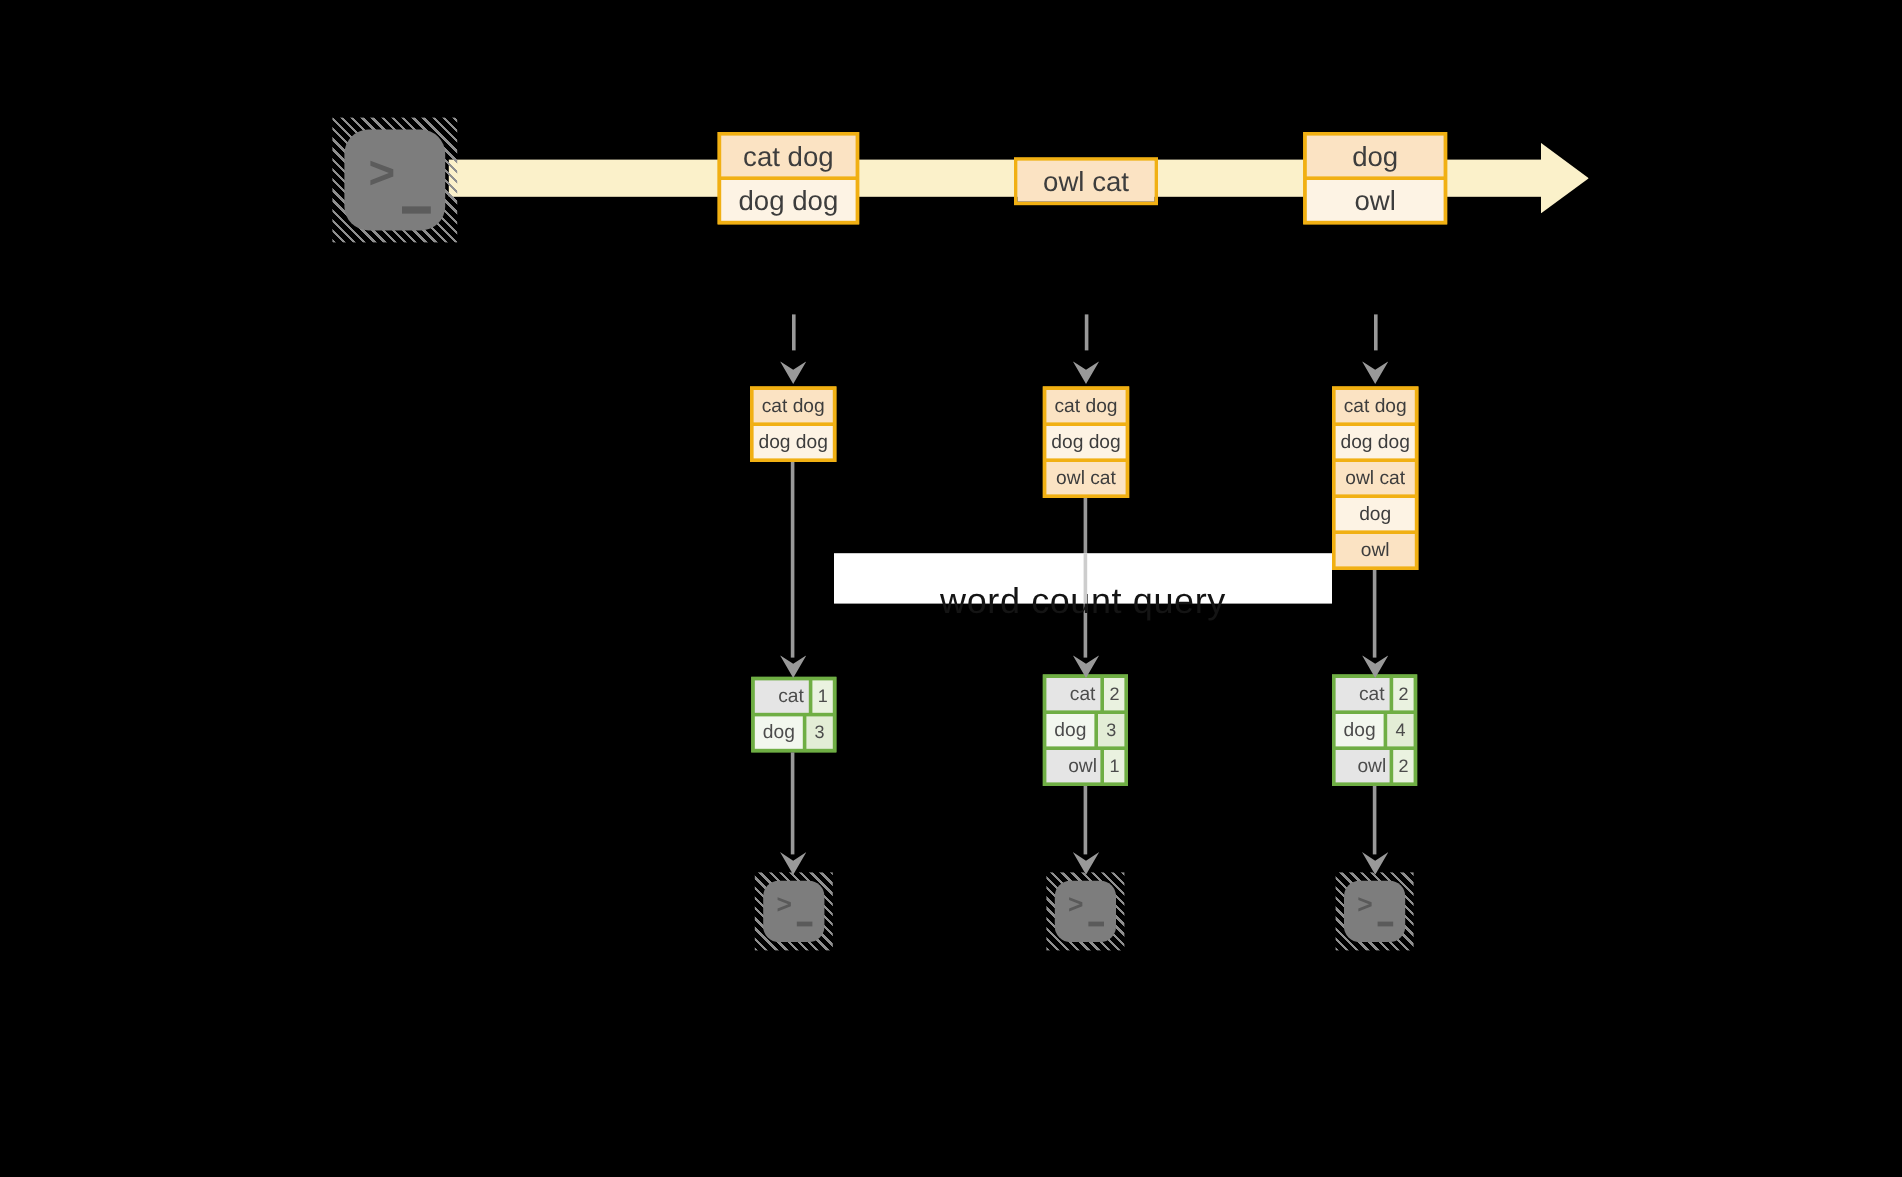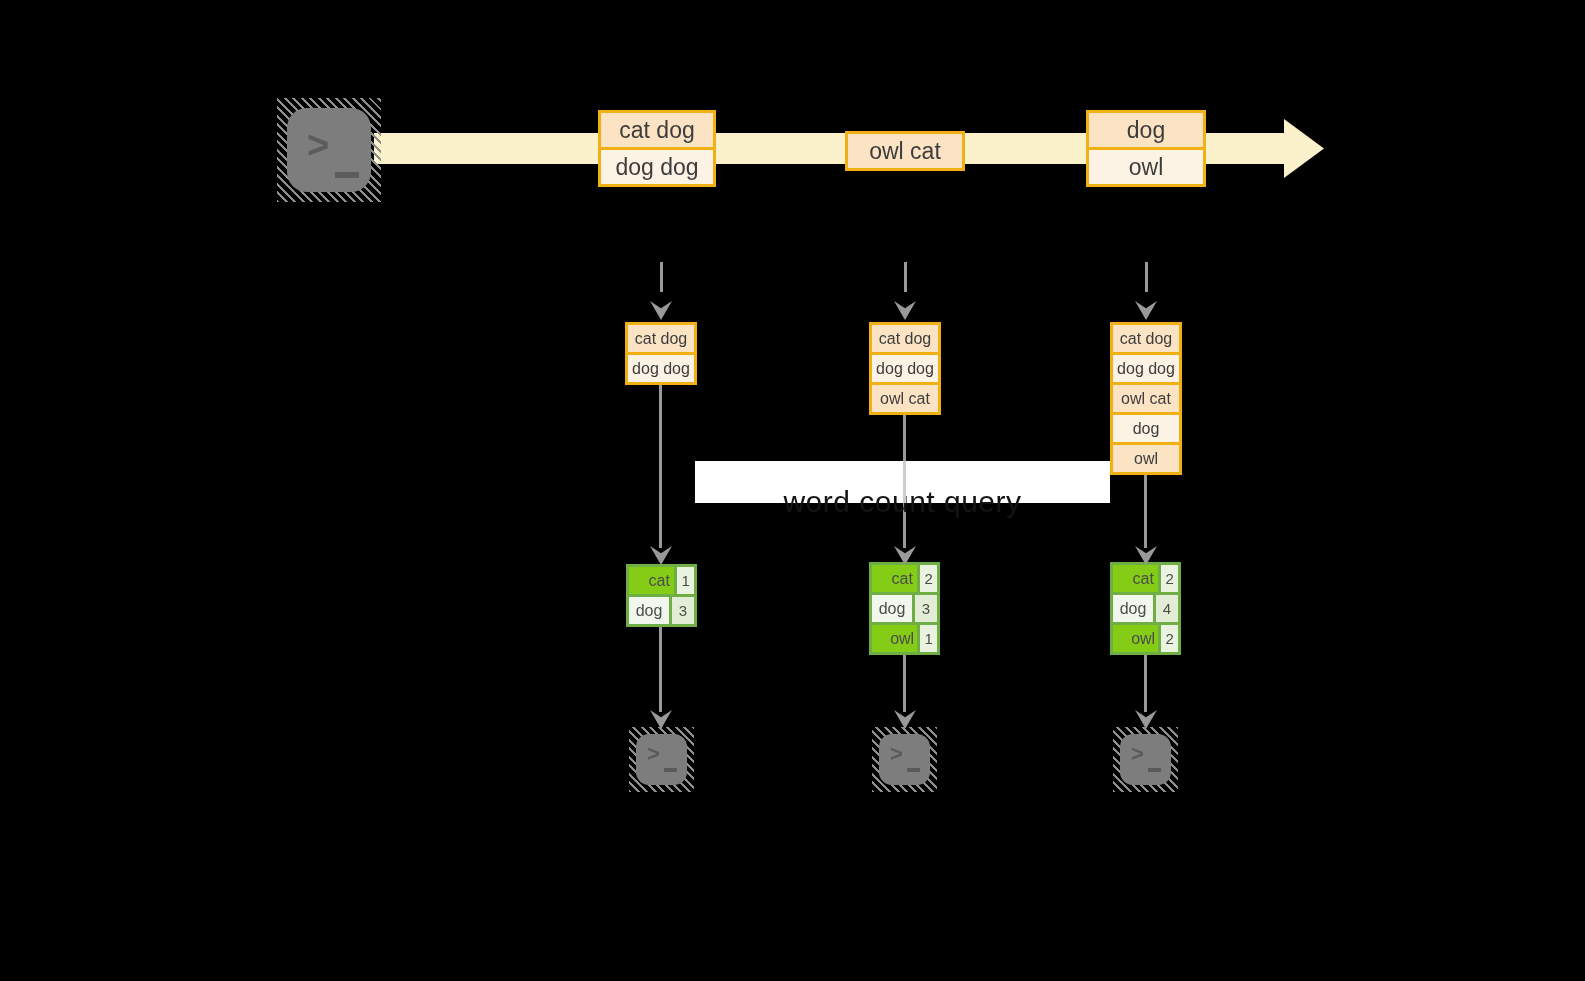--- a/index.html
+++ b/index.html
@@ -49,21 +49,21 @@
     display:flex;align-items:center;justify-content:center;}
   .banner span{font-size:30px;font-weight:300;color:#141414;letter-spacing:.5px;margin-top:40px;}
   
   .gtable{position:absolute;width:71px;border:3px solid #6fae44;background:#6fae44;z-index:2;box-sizing:border-box;}
   .grow{display:flex;}
   .grow + .grow{margin-top:3px;}
   .grow .w{width:40px;height:27px;display:flex;align-items:center;justify-content:center;
     font-size:16px;color:#4c4c4c;}
   .grow .c{width:22px;height:27px;margin-left:3px;display:flex;align-items:center;justify-content:center;
     font-size:15px;color:#4c4c4c;}
-  .g-dark{background:#84cc16;padding-left:15px;}
+  .g-dark{background:#e5e5e5;padding-left:15px;}
   .g-mid{background:#eaf2e0;}
   .g-lite{background:#f2f7ee;}
   .g-mid2{background:#e3edd6;}
 </style>
 </head>
 <body>
 
 <div class="canvas">
 
   <div class="stream-shaft"></div>

